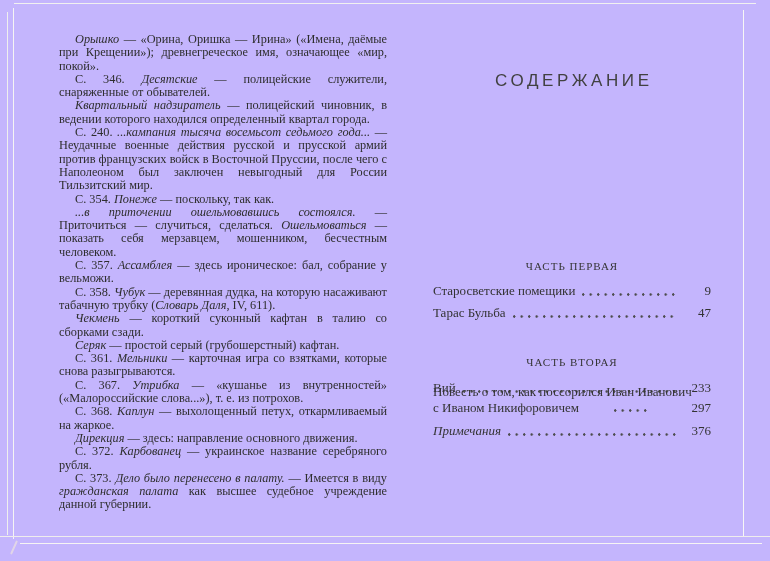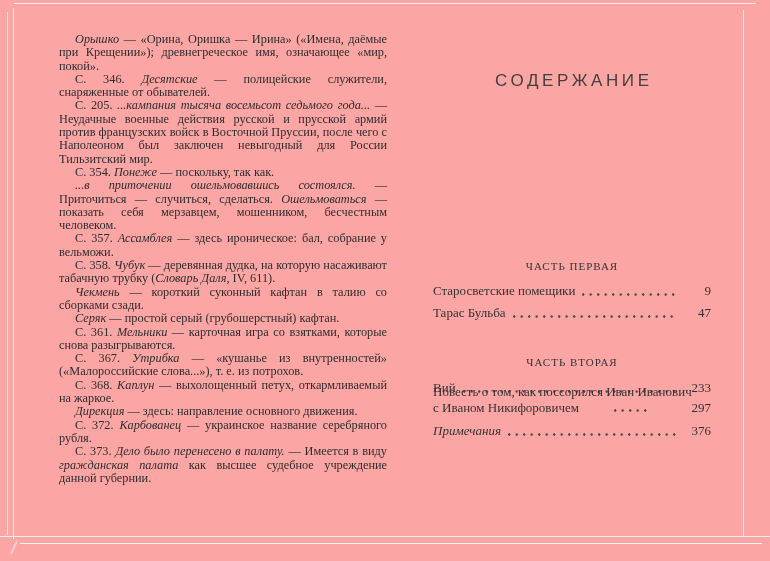--- a/index.html
+++ b/index.html
@@ -1,19 +1,19 @@
 <!DOCTYPE html>
 <html><head>
 <meta charset="utf-8">
 <style>
   html,body{margin:0;padding:0;background:#ffffff;}
   .spread{
     position:relative;
     width:770px;height:561px;
-    background:#fca5a5;
+    background:#c4b5fd;
     overflow:hidden;
     font-family:"Liberation Serif","DejaVu Serif",serif;
     color:#303030;
   }
   
   .edge{position:absolute;pointer-events:none;}
   .edge-top{top:3px;left:14px;right:14px;height:1px;background:#f1f1f0;}
   .edge-left-1{left:7px;top:12px;bottom:26px;width:1px;background:#efefee;}
   .edge-left-2{left:13px;top:8px;bottom:22px;width:1px;background:#f5f5f4;}
   .edge-right{right:26px;top:10px;bottom:24px;width:1px;background:#f7f7f6;}
@@ -67,21 +67,22 @@
   <div class="edge edge-left-1"></div>
   <div class="edge edge-left-2"></div>
   <div class="edge edge-right"></div>
   <div class="edge edge-bottom"></div>
   <div class="edge edge-bottom-2"></div>
   <div class="scan-mark"></div>
 
   <div class="left-text">
     <p><span class="it">Орышко</span><span> — «Орина, Оришка — Ирина» («Имена, даёмые при Крещении»); древнегреческое имя, означающее «мир, покой».</span></p>
     <p><span>С. 346. </span><span class="it">Десятские</span><span> — полицейские служители, снаряженные от обывателей.</span></p>
-    <p><span>С. 205. </span><span class="it">...кампания тысяча восемьсот седьмого года...</span><span> — Неудачные военные действия русской и прусской армий против французских войск в Восточной Пруссии, после чего с Наполеоном был заключен невыгодный для России Тильзитский мир.</span></p>
+    <p><span class="it">Квартальный надзиратель</span><span> — полицейский чиновник, в ведении которого находился определенный квартал города.</span></p>
+    <p><span>С. 240. </span><span class="it">...кампания тысяча восемьсот седьмого года...</span><span> — Неудачные военные действия русской и прусской армий против французских войск в Восточной Пруссии, после чего с Наполеоном был заключен невыгодный для России Тильзитский мир.</span></p>
     <p><span>С. 354. </span><span class="it">Понеже</span><span> — поскольку, так как.</span></p>
     <p><span class="it">...в приточении ошельмовавшись состоялся.</span><span> — Приточиться — случиться, сделаться. </span><span class="it">Ошельмоваться</span><span> — показать себя мерзавцем, мошенником, бесчестным человеком.</span></p>
     <p><span>С. 357. </span><span class="it">Ассамблея</span><span> — здесь ироническое: бал, собрание у вельможи.</span></p>
     <p><span>С. 358. </span><span class="it">Чубук</span><span> — деревянная дудка, на которую насаживают табачную трубку (</span><span class="it">Словарь Даля</span><span>, IV, 611).</span></p>
     <p><span class="it">Чекмень</span><span> — короткий суконный кафтан в талию со сборками сзади.</span></p>
     <p><span class="it">Серяк</span><span> — простой серый (грубошерстный) кафтан.</span></p>
     <p><span>С. 361. </span><span class="it">Мельники</span><span> — карточная игра со взятками, которые снова разыгрываются.</span></p>
     <p><span>С. 367. </span><span class="it">Утрибка</span><span> — «кушанье из внутренностей» («Малороссийские слова...»), т. е. из потрохов.</span></p>
     <p><span>С. 368. </span><span class="it">Каплун</span><span> — выхолощенный петух, откармливаемый на жаркое.</span></p>
     <p><span class="it">Дирекция</span><span> — здесь: направление основного движения.</span></p>

